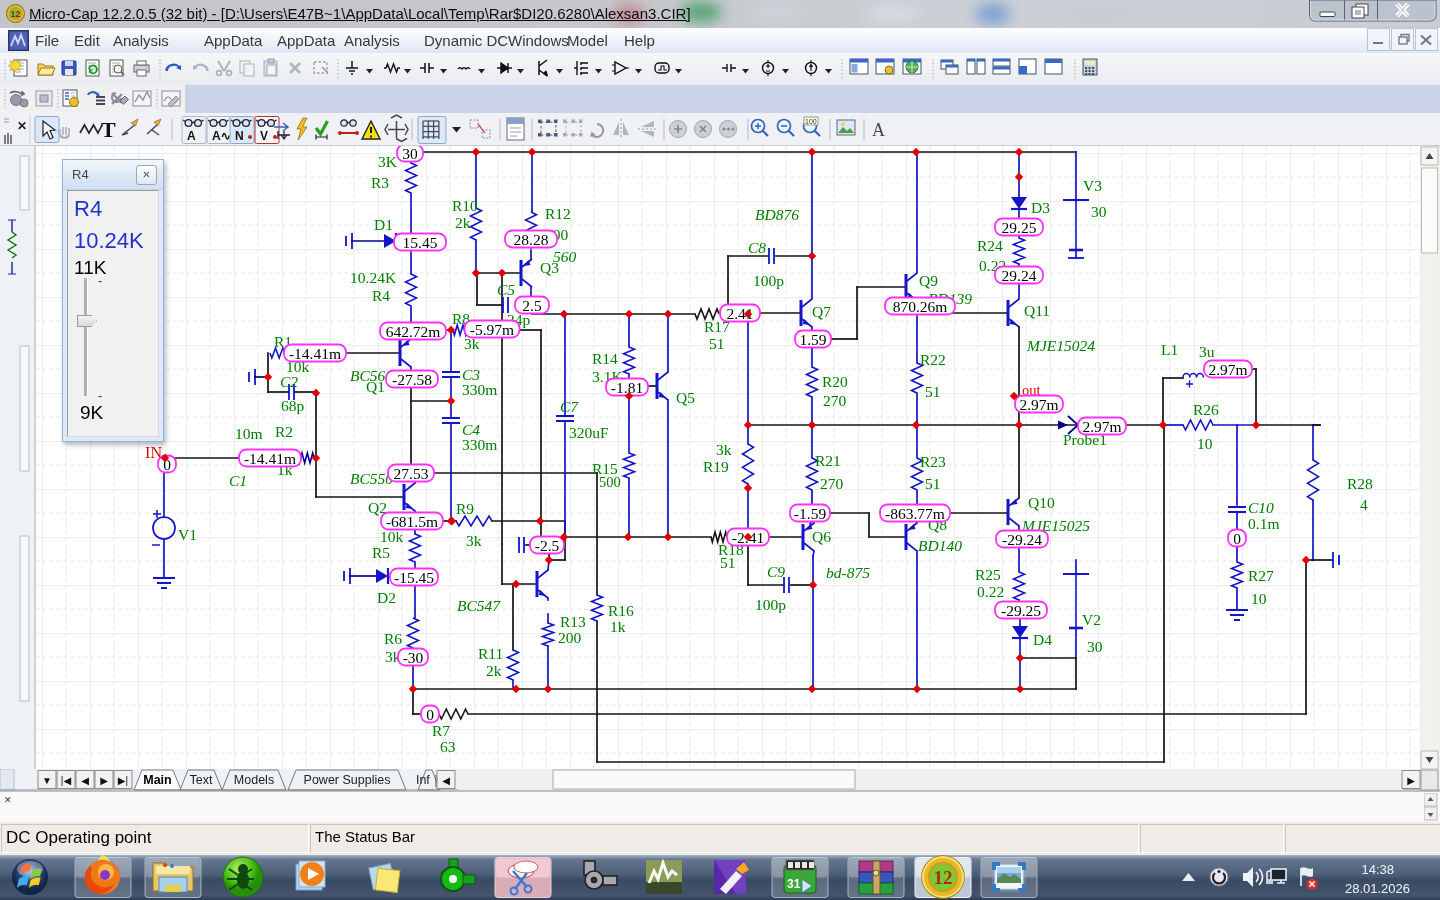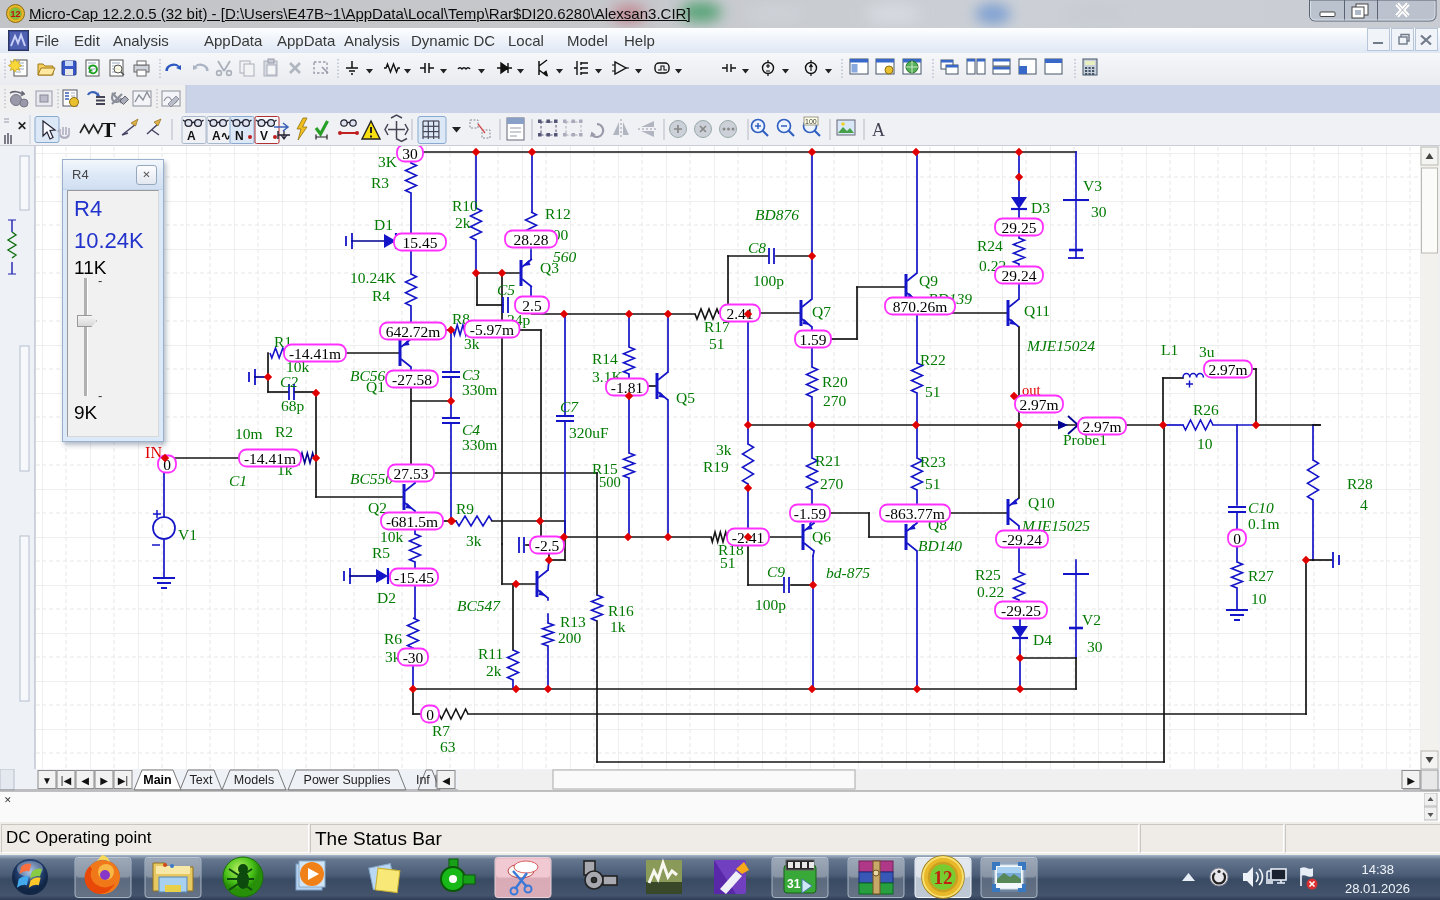--- a/index.html
+++ b/index.html
@@ -568,22 +568,22 @@
         <rect x="0" y="0" width="21" height="21" fill="#3a4a9a" stroke="#222"></rect>
         <rect x="2" y="2" width="17" height="17" fill="#5060b0"></rect>
         <path d="M3 16 L7 6 L10 13 L13 5 L17 16" stroke="#c8d0f8" stroke-width="2" fill="none"></path>
       </svg>
  <span class="mi" style="left:35px">File</span>
  <span class="mi" style="left:74px">Edit</span>
  <span class="mi" style="left:113px">Analysis</span>
  <span class="mi" style="left:204px">AppData</span>
  <span class="mi" style="left:277px">AppData</span>
  <span class="mi" style="left:344px">Analysis</span>
- <span class="mi" style="left:411px">Dynamic DC</span>
- <span class="mi" style="left:508px">Local</span>
+ <span class="mi" style="left:424px">Dynamic DC</span>
+ <span class="mi" style="left:508px">Windows</span>
  <span class="mi" style="left:567px">Model</span>
  <span class="mi" style="left:624px">Help</span>
  <svg style="position:absolute;left:1367px;top:0px" width="72" height="24">
   <g fill="#f0f4f9" stroke="#b6c6d8">
           <rect x="0.5" y="0.5" width="22" height="22"></rect>
           <rect x="24.5" y="0.5" width="22" height="22"></rect>
           <rect x="48.5" y="0.5" width="22" height="22"></rect>
         </g>
   <path d="M6 15 h10" stroke="#707a88" stroke-width="2"></path>
   <g stroke="#707a88" stroke-width="1.4" fill="none">
@@ -897,21 +897,21 @@
       </div>
  <div id="dlgclose">✕</div>
  <div id="dlgbody">
   <div class="bigblue" style="position:absolute;left:6px;top:5px;">R4</div>
   <div class="bigblue" style="position:absolute;left:6px;top:37px;">10.24K</div>
   <div class="bigblack" style="position:absolute;left:6px;top:66px;">11K</div>
   <div style="position:absolute;left:30px;top:82px;font-size:13px;color:#333">-</div>
   <div style="position:absolute;left:30px;top:197px;font-size:13px;color:#333">-</div>
   <div id="slidetrack"></div>
   <div id="slidethumb"></div>
-  <div class="bigblack" style="position:absolute;left:6px;top:211px;">9K</div>
+  <div class="bigblack" style="position:absolute;left:12px;top:211px;">9K</div>
  </div>
 </div>
 
 <div id="tabrow" class="abs">
       <svg width="1440" height="22" id="tabsvg">
         <rect width="1440" height="22" fill="#eef1f6"></rect>
         <rect x="0" y="0" width="14" height="21" fill="#e4e8ef" stroke="#b6bfce"></rect>
         <rect x="38" y="1.5" width="18" height="18" fill="#f2f2f2" stroke="#8a8a8a"></rect>
         <text x="47" y="14.5" font-size="10" text-anchor="middle" fill="#111">▼</text>
         <rect x="57" y="1.5" width="18" height="18" fill="#f2f2f2" stroke="#8a8a8a"></rect>
@@ -950,21 +950,21 @@
         <path d="M6.5 4 l3 4 h-6 z" fill="#555"></path>
         <rect x="0" y="14" width="13" height="13" fill="#f0f0f0" stroke="#bbb"></rect>
         <path d="M6.5 24 l3 -4 h-6 z" fill="#555"></path>
       </svg>
 </div>
 <div id="statusbar" class="abs">
  <div class="spanel" style="left:1px;width:306px">
         <span style="position:absolute;left:4px;top:3px;font-size:17px;color:#000">DC Operating point</span>
       </div>
  <div class="spanel" style="left:310px;width:827px">
-        <span style="position:absolute;left:4px;top:3px;font-size:19px;color:#000">The Status Bar</span>
+        <span style="position:absolute;left:4px;top:3px;font-size:15px;color:#000">The Status Bar</span>
       </div>
  <div class="spanel" style="left:1140px;width:142px"></div>
  <div class="spanel" style="left:1285px;width:154px"></div>
 </div>
 <div id="taskbar" class="abs">
       <svg width="1440" height="45" id="tasksvg">
         <path d="M0 0.5 H1440" stroke="#9fb0c4"></path>
         <defs>
           <radialGradient id="orb" cx="50%" cy="35%">
             <stop offset="0%" stop-color="#88aadd"></stop>

